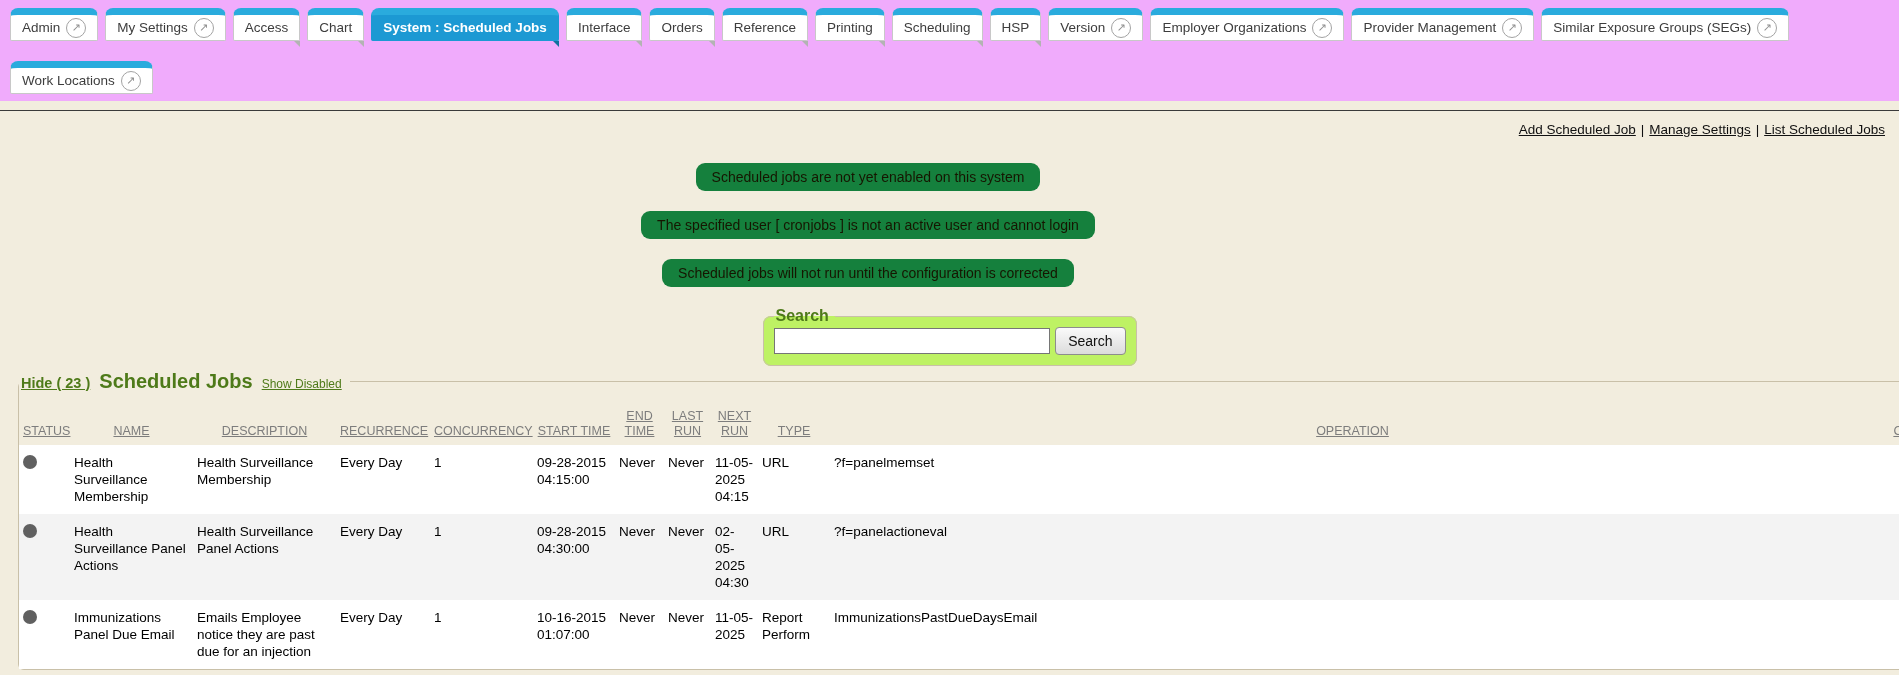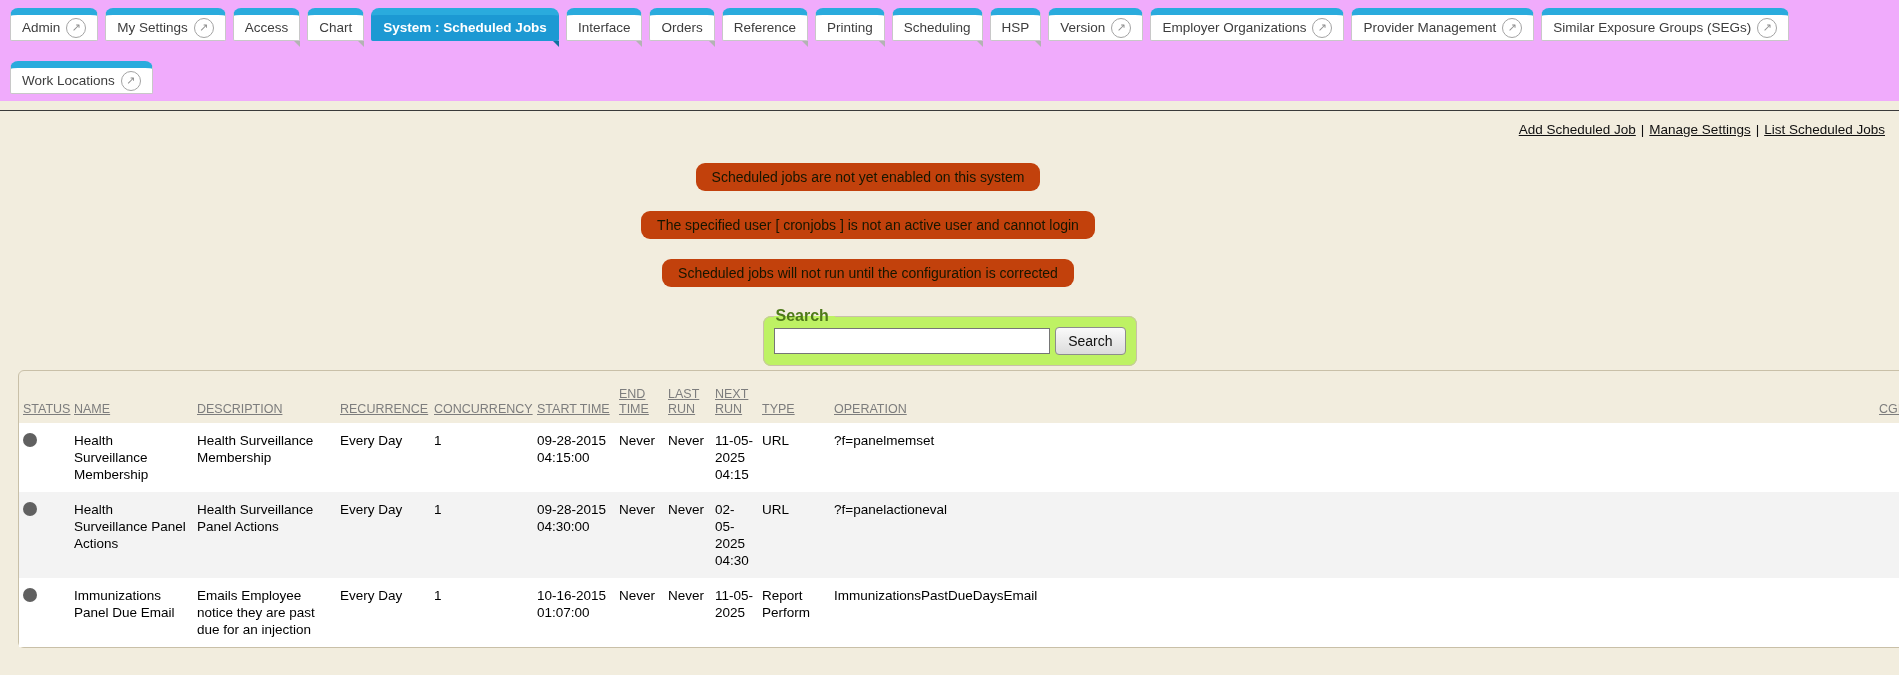--- a/index.html
+++ b/index.html
@@ -32,21 +32,21 @@
   .break{flex-basis:100%;height:0;}
   
   .divider{border:0;border-top:1px solid #3a3a3a;margin:9px 0 0;}
   .toolbar-links{margin-top:11px;text-align:right;padding-right:14px;font-size:13.5px;color:#101010;}
   .toolbar-links a{color:#101010;text-decoration:underline;cursor:pointer;}
   .toolbar-links .sep{margin:0 5px;}
   
   .alerts{width:1736px;margin-top:26px;}
   .alert{
     display:table;margin:0 auto 20px;
-    background:#c2410c;color:#161600;font-size:14px;
+    background:#15803d;color:#161600;font-size:14px;
     padding:6px 16px;border-radius:9px;line-height:16px;
   }
   
   .search-fs{
     width:352px;margin:12px auto 0;border:1px solid #c9c0a8;border-radius:8px;
     background:#bef264;padding:2px 10px 10px;
   }
   .search-legend{font-size:16px;font-weight:bold;color:#4e7a19;padding:0 6px 0 2px;}
   .search-row{display:flex;gap:5px;align-items:center;}
   .search-input{flex:1;height:24px;border:1px solid #767676;font-size:13px;padding:0 5px;background:#fff;}
@@ -54,21 +54,21 @@
     height:28px;padding:0 12px;font-size:14px;color:#111;
     background:linear-gradient(#fafafa,#dcdcdc);border:1px solid #8d8d8d;border-radius:4px;cursor:pointer;
   }
   
   .jobs-fs{width:1920px;margin:4px 0 0 18px;border:1px solid #c9c0a8;border-radius:6px;padding:0;}
   .jobs-legend{display:flex;align-items:baseline;gap:9px;padding:0 8px 0 2px;margin-left:0;}
   .hide-link{font-size:14.5px;font-weight:bold;color:#4e7a19;text-decoration:underline;cursor:pointer;white-space:nowrap;}
   .jobs-title{font-size:20px;font-weight:bold;color:#4e7a19;white-space:nowrap;}
   .show-disabled{font-size:12px;color:#4e7a19;text-decoration:underline;cursor:pointer;white-space:nowrap;}
   table.jobs{border-collapse:collapse;table-layout:fixed;width:1919px;font-size:13.5px;color:#000;margin-top:2px;}
-  .jobs thead th{vertical-align:bottom;text-align:left;font-weight:normal;font-size:12.5px;color:#7d7d7d;padding:14px 8px 6px 0;line-height:15px;}
+  .jobs thead th{vertical-align:bottom;text-align:center;font-weight:normal;font-size:12.5px;color:#7d7d7d;padding:14px 8px 6px 0;line-height:15px;}
   .jobs thead th.first{padding-left:4px;}
   .jobs th a{color:#7d7d7d;text-decoration:underline;cursor:pointer;}
   .jobs tbody td{vertical-align:top;padding:9px 8px 9px 0;line-height:17px;}
   .jobs tbody td.first{padding-left:4px;}
   .jobs tbody tr.odd{background:#fff;}
   .jobs tbody tr.even{background:#f3f3f3;}
   .dot{width:14px;height:14px;border-radius:50%;background:#606060;display:inline-block;margin-top:1px;}
 </style>
 </head>
 <body>
@@ -146,20 +146,25 @@
 
 <fieldset class="search-fs">
   <legend class="search-legend">Search</legend>
   <div class="search-row">
     <input class="search-input" type="text" value="" style="">
     <button class="search-btn">Search</button>
   </div>
 </fieldset>
 
 <fieldset class="jobs-fs">
+  <legend class="jobs-legend">
+    <a class="hide-link">Hide ( 23 )</a>
+    <span class="jobs-title">Scheduled Jobs</span>
+    <a class="show-disabled">Show Disabled</a>
+  </legend>
 
   <table class="jobs">
     <colgroup>
       <col style="width:55px">
         <col style="width:123px">
         <col style="width:143px">
         <col style="width:94px">
       <col style="width:103px">
         <col style="width:82px">
         <col style="width:49px">

